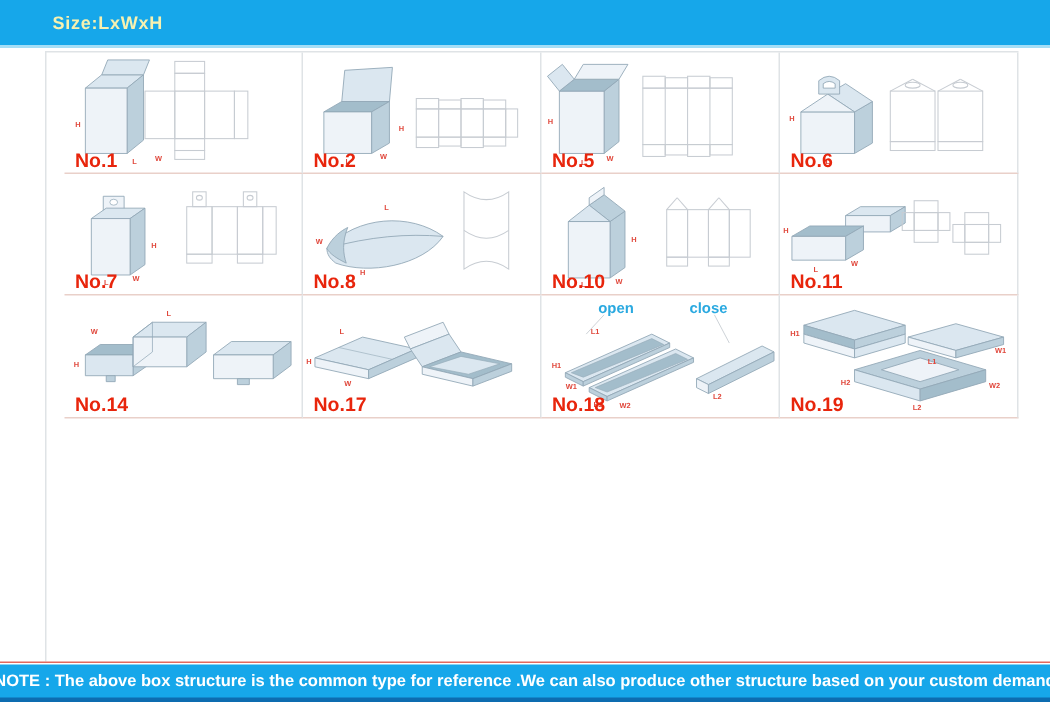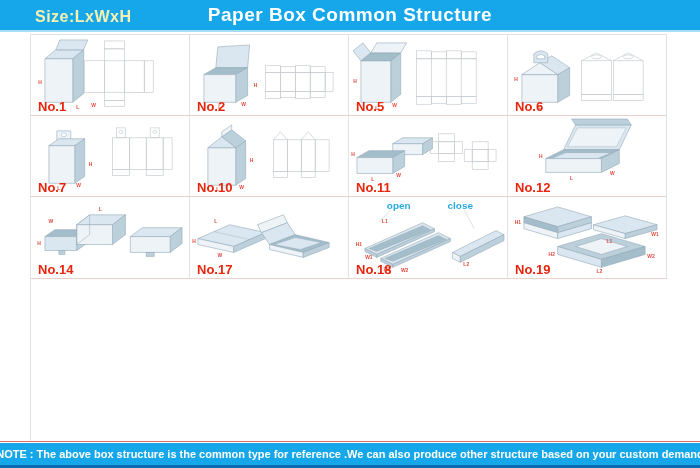--- a/index.html
+++ b/index.html
@@ -5,31 +5,31 @@
   html,body{margin:0;padding:0}
   body{
     width:700px;height:468px;position:relative;background:#ffffff;
     font-family:"Liberation Sans",sans-serif;overflow:hidden;
   }
   .topbar{
     position:absolute;left:0;top:0;width:700px;height:30px;
     background:#16a7ea;border-bottom:2px solid #a5def6;
   }
   .size{
-    position:absolute;left:35px;top:8px;font-size:16px;font-weight:bold;
+    position:absolute;left:35px;top:8px;font-size:12px;font-weight:bold;
     color:#f6f1b0;letter-spacing:.5px;
   }
   .title{
     position:absolute;left:0;right:0;top:4px;margin:0;text-align:center;
     font-size:19px;font-weight:bold;color:#ffffff;letter-spacing:.5px;
   }
   .grid{
     position:absolute;left:30px;top:34px;width:636px;height:406px;
     display:grid;grid-template-columns:repeat(4,1fr);grid-template-rows:repeat(5,1fr);
-    border-top:1px solid #dfe3e6;border-left:1px solid #dfe3e6;
+    border-top:1px solid #dfe3e6;border-left:1px solid #dfe3e6;padding-left:12px;
   }
   .cell{
     position:relative;
     border-right:1px solid #dfe3e6;
     border-bottom:1px solid #e9d0c9;
   }
   .cell svg{position:absolute;left:0;top:0;width:100%;height:100%}
   .no{
     position:absolute;left:7px;bottom:1px;font-size:13px;font-weight:800;
     color:#e8250c;
@@ -41,21 +41,20 @@
     display:flex;align-items:center;justify-content:center;
   }
   .notebar span{color:#ffffff;font-weight:bold;font-size:11px;white-space:nowrap}
 </style>
 </head>
 <body>
 
 <div>
   <header class="topbar">
     <span class="size">Size:LxWxH</span>
-    <h1 class="title">Paper Box Common Structure</h1>
   </header>
 
   <main class="grid">
       <div class="cell">
         <svg viewBox="0 0 159 81" preserveAspectRatio="none">
           <polygon points="14,24 25,15 53,15 42,24" fill="#dbe7f0" stroke="#93a9b7" stroke-width="0.6" stroke-linejoin="round"></polygon>
           <polygon points="42,24 53,15 53,59 42,68" fill="#bcd0dc" stroke="#93a9b7" stroke-width="0.6" stroke-linejoin="round"></polygon>
           <polygon points="14,24 42,24 42,68 14,68" fill="#eef3f8" stroke="#93a9b7" stroke-width="0.6" stroke-linejoin="round"></polygon>
           <polygon points="25,15 53,15 57,5 29,5" fill="#dbe7f0" stroke="#93a9b7" stroke-width="0.6" stroke-linejoin="round"></polygon>
           <rect x="74" y="14" width="20" height="52" rx="0" fill="none" stroke="#c7ccd2" stroke-width="0.7"></rect>
@@ -164,20 +163,33 @@
           <rect x="82" y="54" width="17" height="6" rx="0" fill="none" stroke="#c7ccd2" stroke-width="0.7"></rect>
           <rect x="116" y="54" width="17" height="6" rx="0" fill="none" stroke="#c7ccd2" stroke-width="0.7"></rect>
           <text x="60" y="50" fill="#e0483c" font-size="5" font-weight="bold" text-anchor="middle" font-family="&quot;Liberation Sans&quot;,sans-serif">H</text>
           <text x="28" y="75" fill="#e0483c" font-size="5" font-weight="bold" text-anchor="middle" font-family="&quot;Liberation Sans&quot;,sans-serif">L</text>
           <text x="48" y="72" fill="#e0483c" font-size="5" font-weight="bold" text-anchor="middle" font-family="&quot;Liberation Sans&quot;,sans-serif">W</text>
         </svg>
         <div class="no">No.7</div>
       </div>
       <div class="cell">
         <svg viewBox="0 0 159 81" preserveAspectRatio="none">
+          <path d="M16,50 C36,28 72,26 94,42 C80,62 44,68 22,60 C18,57 16,54 16,50 Z" fill="#dbe7f0" stroke="#93a9b7" stroke-width="0.6"></path>
+          <path d="M16,50 C45,42 70,40 94,42" fill="none" stroke="#93a9b7" stroke-width="0.6"></path>
+          <path d="M16,50 C20,42 26,38 30,36 C26,46 27,54 29,60 C23,57 18,54 16,50 Z" fill="#bcd0dc" stroke="#93a9b7" stroke-width="0.6"></path>
+          <path d="M108,12 C118,19 128,19 138,12 L138,64 C128,57 118,57 108,64 Z" fill="none" stroke="#c7ccd2" stroke-width="0.7"></path>
+          <path d="M108,38 C118,45 128,45 138,38" fill="none" stroke="#c7ccd2" stroke-width="0.7"></path>
+          <text x="56" y="24" fill="#e0483c" font-size="5" font-weight="bold" text-anchor="middle" font-family="&quot;Liberation Sans&quot;,sans-serif">L</text>
+          <text x="11" y="47" fill="#e0483c" font-size="5" font-weight="bold" text-anchor="middle" font-family="&quot;Liberation Sans&quot;,sans-serif">W</text>
+          <text x="40" y="68" fill="#e0483c" font-size="5" font-weight="bold" text-anchor="middle" font-family="&quot;Liberation Sans&quot;,sans-serif">H</text>
+        </svg>
+        <div class="no">No.8</div>
+      </div>
+      <div class="cell">
+        <svg viewBox="0 0 159 81" preserveAspectRatio="none">
           <polygon points="46,32 56,25 56,63 46,70" fill="#bcd0dc" stroke="#93a9b7" stroke-width="0.6" stroke-linejoin="round"></polygon>
           <polygon points="32,21 42,14 56,25 46,32" fill="#bcd0dc" stroke="#93a9b7" stroke-width="0.6" stroke-linejoin="round"></polygon>
           <polygon points="32,21 42,14 42,9 32,16" fill="#eef3f8" stroke="#93a9b7" stroke-width="0.6" stroke-linejoin="round"></polygon>
           <polygon points="18,32 46,32 46,70 18,70" fill="#eef3f8" stroke="#93a9b7" stroke-width="0.6" stroke-linejoin="round"></polygon>
           <polygon points="18,32 32,21 46,32" fill="#dbe7f0" stroke="#93a9b7" stroke-width="0.6" stroke-linejoin="round"></polygon>
           <rect x="84" y="24" width="14" height="32" rx="0" fill="none" stroke="#c7ccd2" stroke-width="0.7"></rect>
           <rect x="98" y="24" width="14" height="32" rx="0" fill="none" stroke="#c7ccd2" stroke-width="0.7"></rect>
           <rect x="112" y="24" width="14" height="32" rx="0" fill="none" stroke="#c7ccd2" stroke-width="0.7"></rect>
           <rect x="126" y="24" width="14" height="32" rx="0" fill="none" stroke="#c7ccd2" stroke-width="0.7"></rect>
           <line x1="84" y1="24" x2="91" y2="16" stroke="#c7ccd2" stroke-width="0.7"></line>
@@ -208,35 +220,20 @@
           <rect x="124" y="34" width="16" height="12" rx="0" fill="none" stroke="#c7ccd2" stroke-width="0.7"></rect>
           <rect x="124" y="26" width="16" height="8" rx="0" fill="none" stroke="#c7ccd2" stroke-width="0.7"></rect>
           <rect x="124" y="46" width="16" height="8" rx="0" fill="none" stroke="#c7ccd2" stroke-width="0.7"></rect>
           <rect x="116" y="34" width="8" height="12" rx="0" fill="none" stroke="#c7ccd2" stroke-width="0.7"></rect>
           <rect x="140" y="34" width="8" height="12" rx="0" fill="none" stroke="#c7ccd2" stroke-width="0.7"></rect>
           <text x="4" y="40" fill="#e0483c" font-size="5" font-weight="bold" text-anchor="middle" font-family="&quot;Liberation Sans&quot;,sans-serif">H</text>
           <text x="24" y="66" fill="#e0483c" font-size="5" font-weight="bold" text-anchor="middle" font-family="&quot;Liberation Sans&quot;,sans-serif">L</text>
           <text x="50" y="62" fill="#e0483c" font-size="5" font-weight="bold" text-anchor="middle" font-family="&quot;Liberation Sans&quot;,sans-serif">W</text>
         </svg>
         <div class="no">No.11</div>
-      </div>
-      <div class="cell">
-        <svg viewBox="0 0 159 81" preserveAspectRatio="none">
-          <polygon points="56,34 112,34 124,9 68,9" fill="#dbe7f0" stroke="#93a9b7" stroke-width="0.6" stroke-linejoin="round"></polygon>
-          <polygon points="60,31 109,31 119,12 70,12" fill="#eef3f8" stroke="#93a9b7" stroke-width="0.4" stroke-linejoin="round"></polygon>
-          <polygon points="68,9 124,9 120,3 64,3" fill="#bcd0dc" stroke="#93a9b7" stroke-width="0.6" stroke-linejoin="round"></polygon>
-          <polygon points="38,43 56,34 112,34 94,43" fill="#a3bdcb" stroke="#93a9b7" stroke-width="0.6" stroke-linejoin="round"></polygon>
-          <polygon points="44,43 58,37 104,37 90,43" fill="#dbe7f0" stroke="#93a9b7" stroke-width="0.4" stroke-linejoin="round"></polygon>
-          <polygon points="94,43 112,34 112,48 94,57" fill="#bcd0dc" stroke="#93a9b7" stroke-width="0.6" stroke-linejoin="round"></polygon>
-          <polygon points="38,43 94,43 94,57 38,57" fill="#eef3f8" stroke="#93a9b7" stroke-width="0.6" stroke-linejoin="round"></polygon>
-          <text x="33" y="42" fill="#e0483c" font-size="5" font-weight="bold" text-anchor="middle" font-family="&quot;Liberation Sans&quot;,sans-serif">H</text>
-          <text x="64" y="65" fill="#e0483c" font-size="5" font-weight="bold" text-anchor="middle" font-family="&quot;Liberation Sans&quot;,sans-serif">L</text>
-          <text x="105" y="60" fill="#e0483c" font-size="5" font-weight="bold" text-anchor="middle" font-family="&quot;Liberation Sans&quot;,sans-serif">W</text>
-        </svg>
-        <div class="no">No.12</div>
       </div>
       <div class="cell">
         <svg viewBox="0 0 159 81" preserveAspectRatio="none">
           <polygon points="14,40 24,33 56,33 46,40" fill="#a3bdcb" stroke="#93a9b7" stroke-width="0.6" stroke-linejoin="round"></polygon>
           <polygon points="46,40 56,33 56,47 46,54" fill="#bcd0dc" stroke="#93a9b7" stroke-width="0.6" stroke-linejoin="round"></polygon>
           <polygon points="14,40 46,40 46,54 14,54" fill="#dbe7f0" stroke="#93a9b7" stroke-width="0.6" stroke-linejoin="round"></polygon>
           <polygon points="28,54 34,54 34,58 28,58" fill="#bcd0dc" stroke="#93a9b7" stroke-width="0.6" stroke-linejoin="round"></polygon>
           <polygon points="46,28 59,18 95,18 82,28" fill="#dbe7f0" stroke="#93a9b7" stroke-width="0.6" stroke-linejoin="round"></polygon>
           <polygon points="82,28 95,18 95,38 82,48" fill="#bcd0dc" stroke="#93a9b7" stroke-width="0.6" stroke-linejoin="round"></polygon>
           <polygon points="46,28 82,28 82,48 46,48" fill="#eef3f8" stroke="#93a9b7" stroke-width="0.6" stroke-linejoin="round"></polygon>

